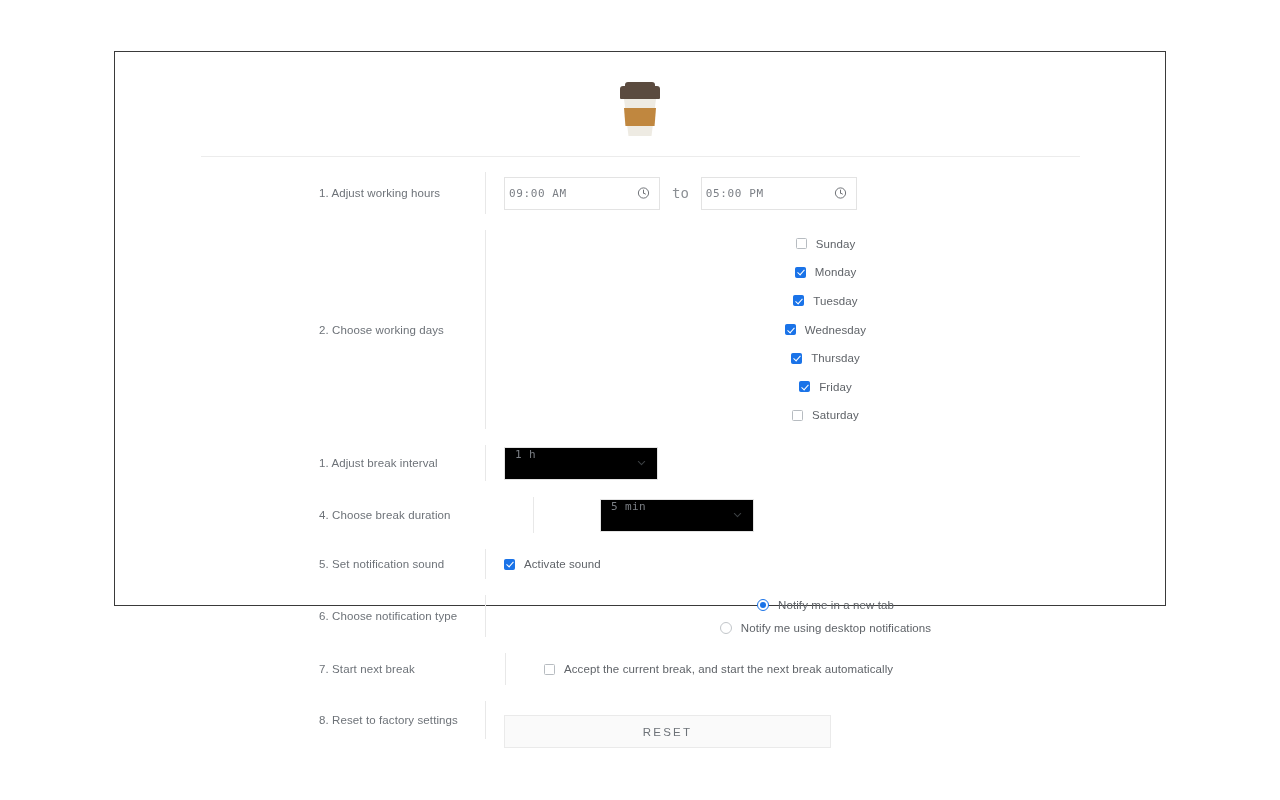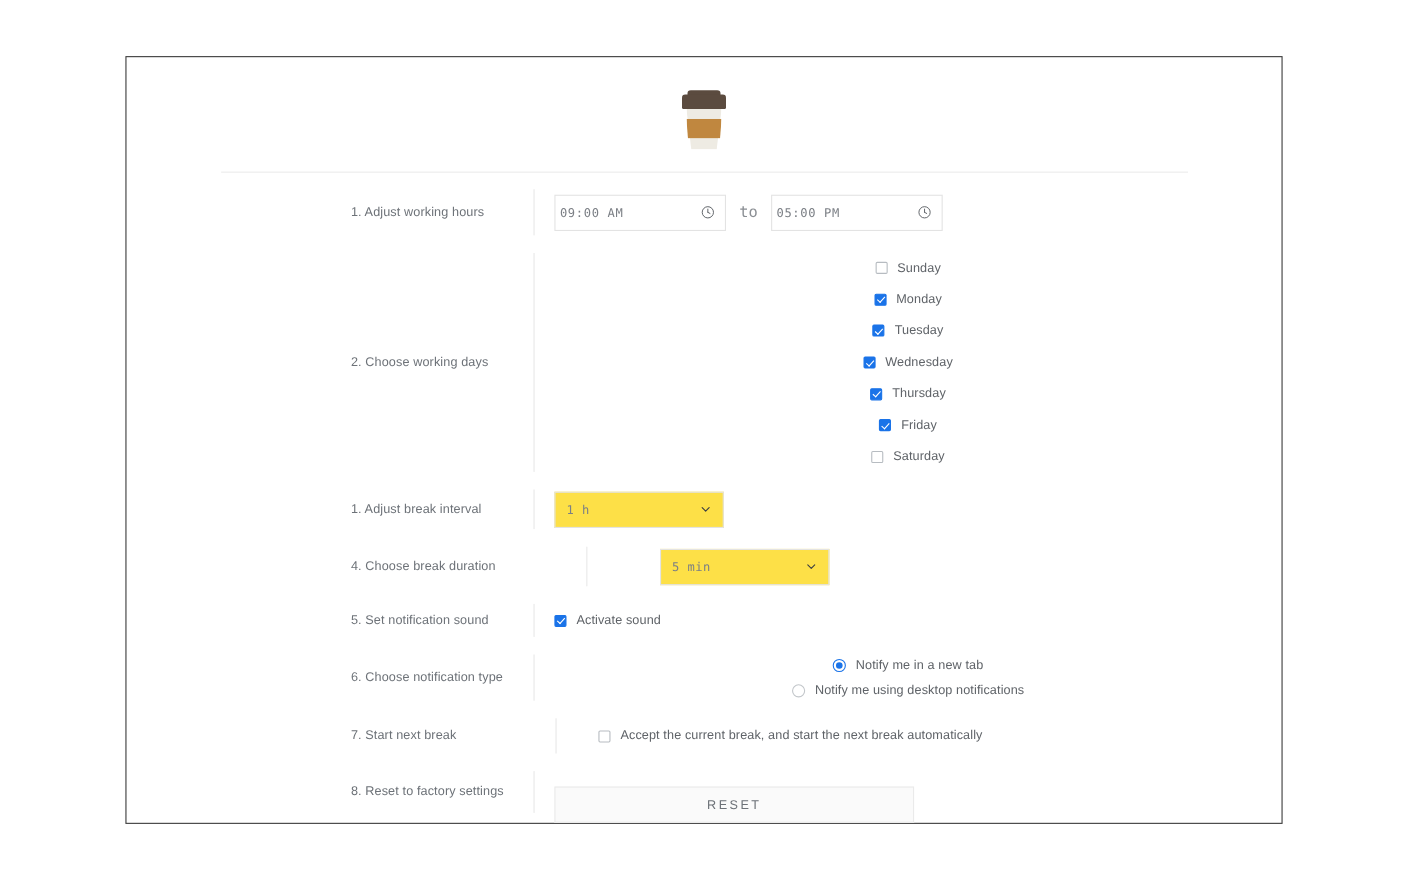--- a/index.html
+++ b/index.html
@@ -22,21 +22,21 @@
     height: 800px;
     background: #ffffff;
   }
 
   
   .panel {
     position: absolute;
     left: 114px;
     top: 51px;
     width: 1052px;
-    height: 698px;
+    height: 555px;
     border: 1px solid #3a3a3a;
     background: #ffffff;
     box-sizing: border-box;
   }
 
   
   .logo-wrap {
     position: absolute;
     left: 0;
     top: 17px;
@@ -248,24 +248,23 @@
     letter-spacing: 0.1px;
     white-space: nowrap;
   }
 
   
   .select-box {
     position: relative;
     width: 154px;
     height: 33px;
     border: 1px solid #e3e3e3;
-    background: #fde047;
-    box-sizing: border-box;
-    display: flex;
-    align-items: center;
+    background: #000000;
+    box-sizing: border-box;
+    display: flex;
     padding: 0 10px;
   }
   .select-value {
     font-family: "DejaVu Sans Mono", "Liberation Mono", monospace;
     font-size: 11px;
     color: #7b7f85;
     letter-spacing: 0.4px;
   }
   .chevron {
     position: absolute;

